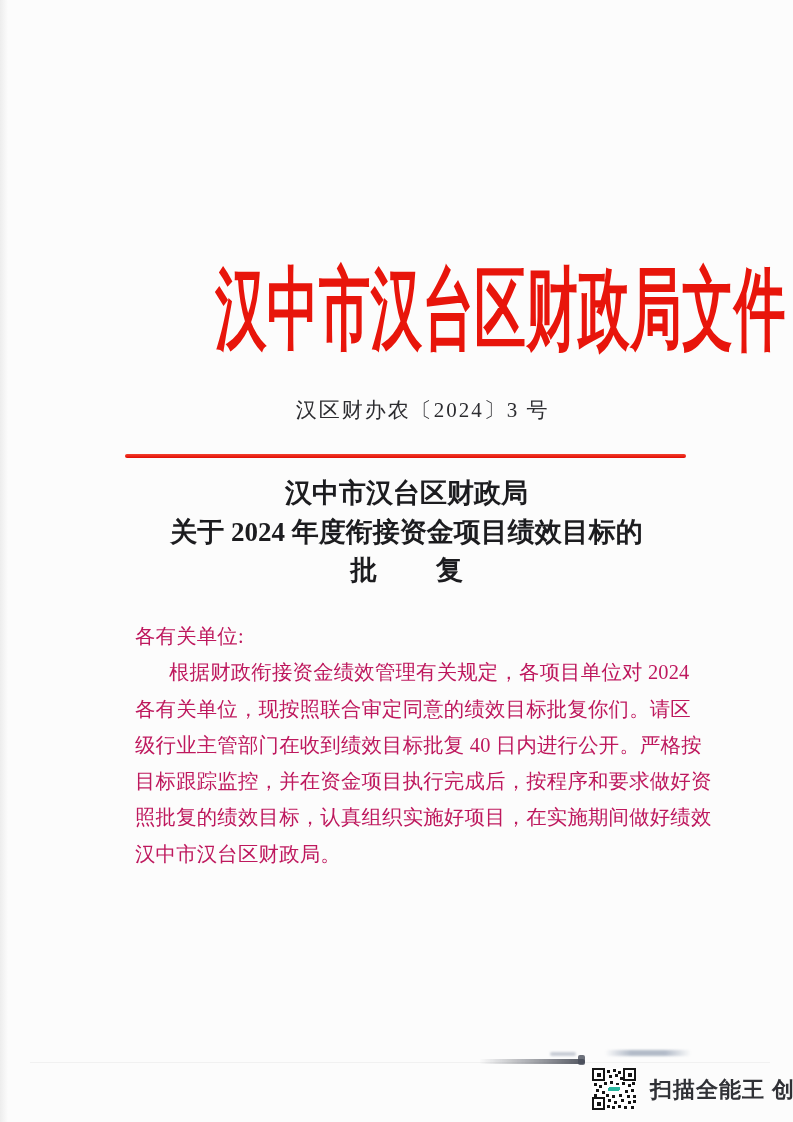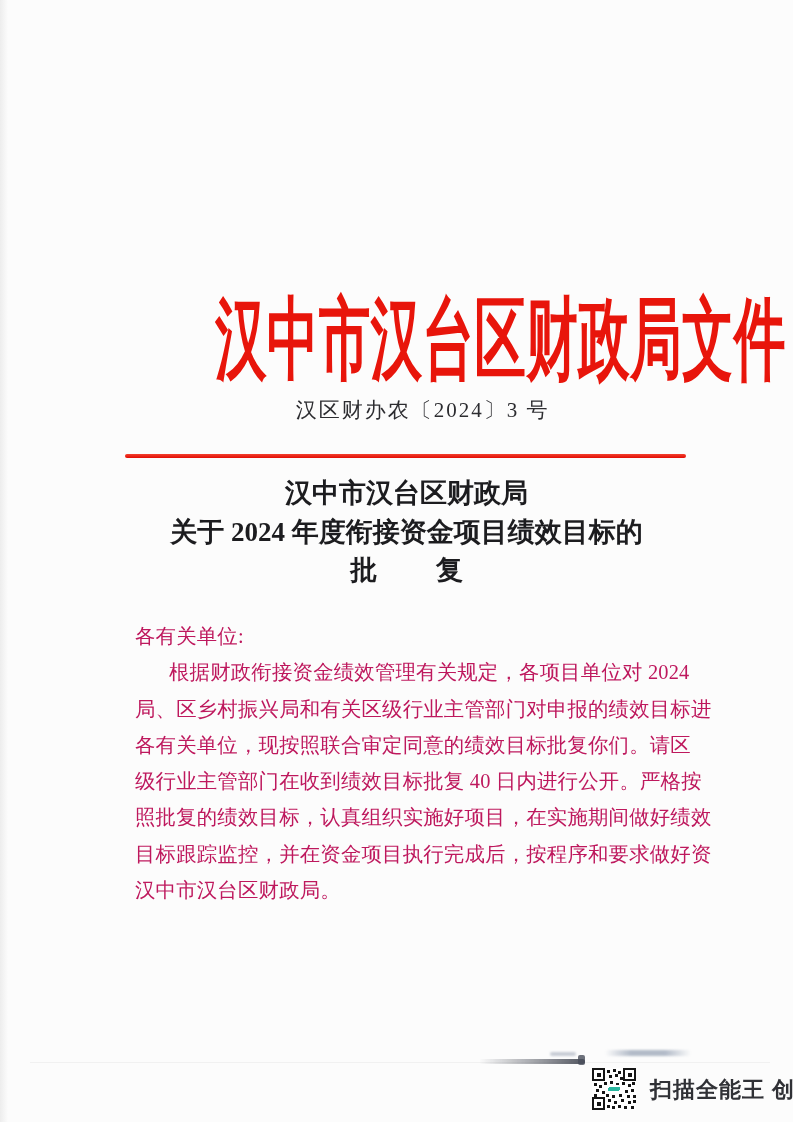--- a/index.html
+++ b/index.html
@@ -11,21 +11,21 @@
     overflow:hidden;
     font-family:"Liberation Serif","DejaVu Serif",serif;
   }
   .scan-edge-left {
     position:absolute; left:0; top:0; width:8px; height:100%;
     background:linear-gradient(to right, #ededed, rgba(255,255,255,0));
   }
   
   .banner-wrap {
     position:absolute; left:0; top:260px; width:793px;
-    text-align:left; line-height:100px; white-space:nowrap;margin-top:30px;
+    text-align:left; line-height:100px; white-space:nowrap;
   }
   .banner-text {
     display:inline-block;
     font-size:90px; font-weight:bold; color:#e8150b;
     letter-spacing:1px;
     transform:scaleX(0.57);
     transform-origin:50% 50%;
   }
   
   .doc-number {
@@ -112,25 +112,24 @@
     <div>关于 2024 年度衔接资金项目绩效目标的</div>
     <div class="approval-line">
       <span class="approval-left">批</span>
       <span class="approval-right">复</span>
     </div>
   </div>
 
   <div class="body-block">
     <div class="body-line">各有关单位:</div>
     <div class="body-line indent">根据财政衔接资金绩效管理有关规定，各项目单位对 2024</div>
-    <div class="body-line">局、区乡村振兴局和有关区级行业主管部门对申报的绩效目标进</div>
     <div class="body-line">各有关单位，现按照联合审定同意的绩效目标批复你们。请区</div>
     <div class="body-line">级行业主管部门在收到绩效目标批复 40 日内进行公开。严格按</div>
+    <div class="body-line">目标跟踪监控，并在资金项目执行完成后，按程序和要求做好资</div>
     <div class="body-line">照批复的绩效目标，认真组织实施好项目，在实施期间做好绩效</div>
-    <div class="body-line">目标跟踪监控，并在资金项目执行完成后，按程序和要求做好资</div>
     <div class="body-line">汉中市汉台区财政局。</div>
   </div>
 
   <div class="paper-edge"></div>
   <div class="streak-dark"></div>
   <div class="streak-tick"></div>
   <div class="streak-blue"></div>
   <div class="streak-small"></div>
 
   <div class="qr-box">

